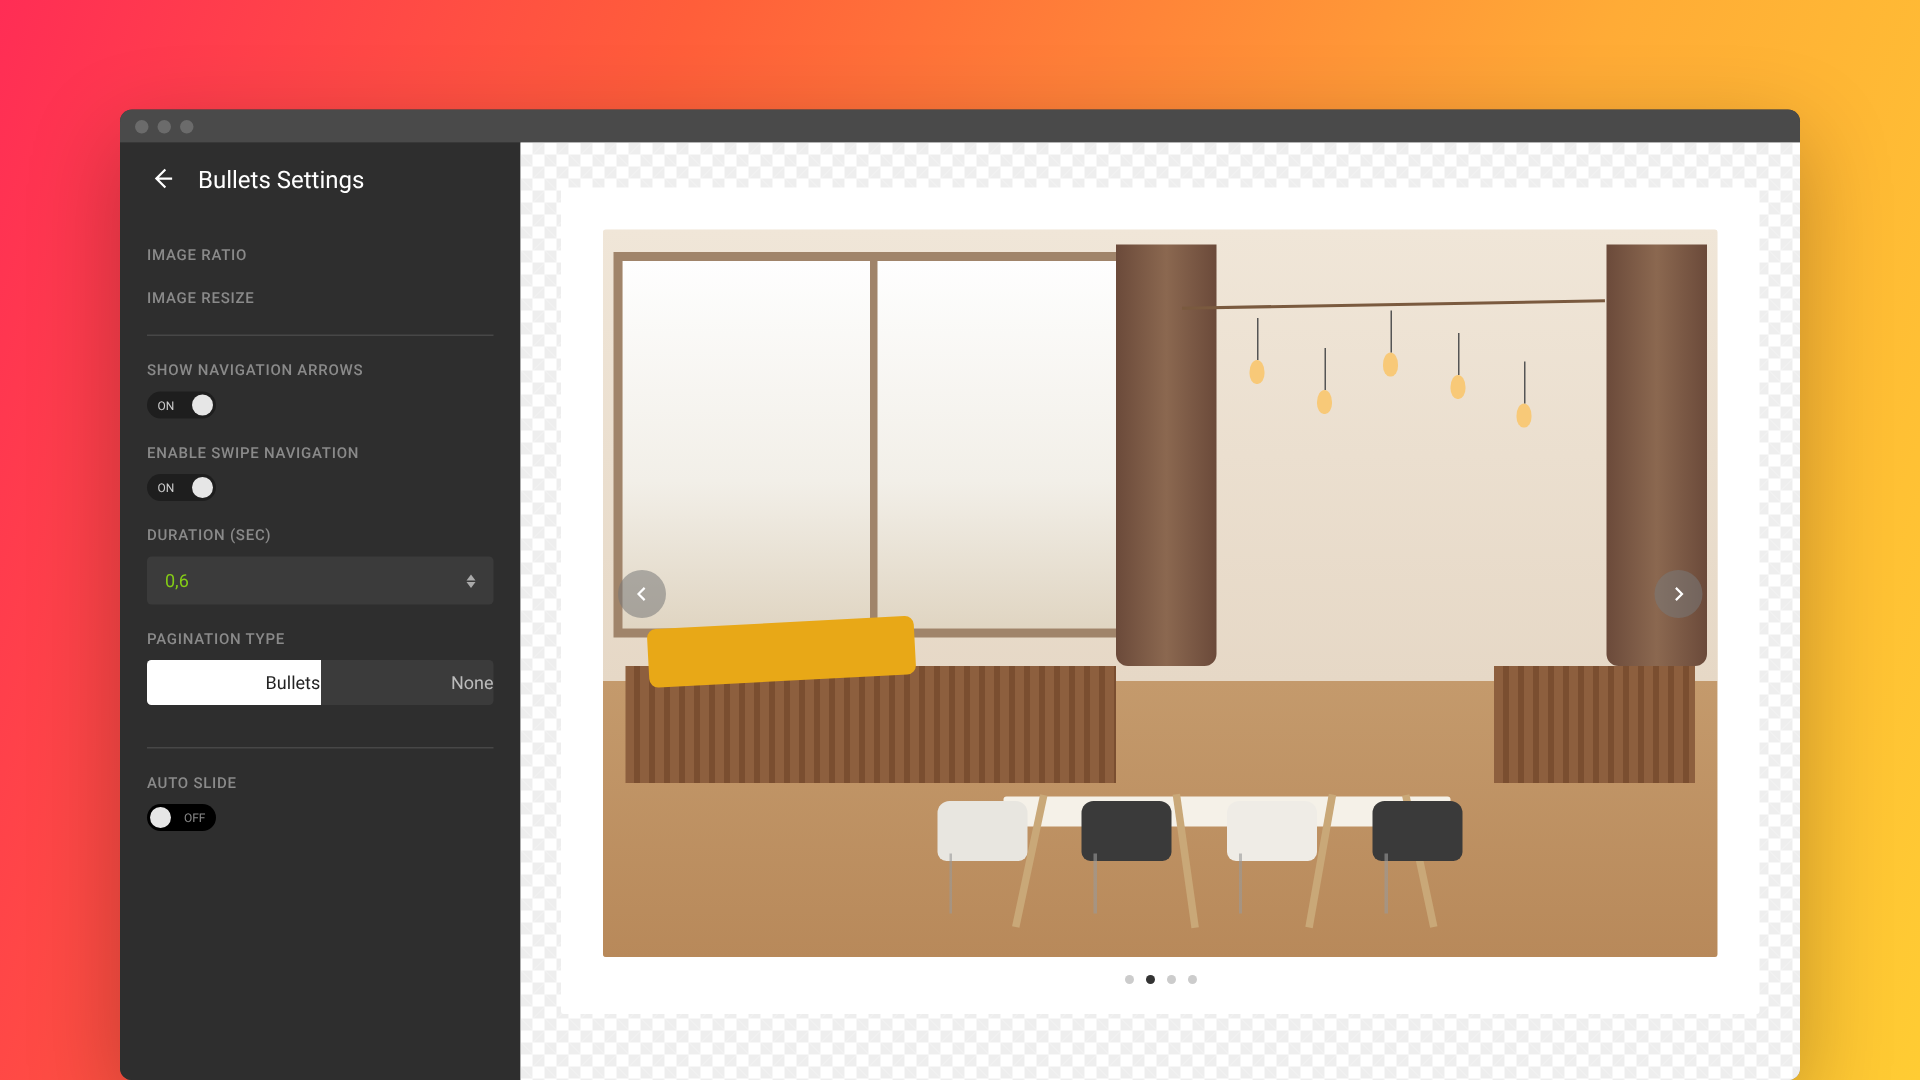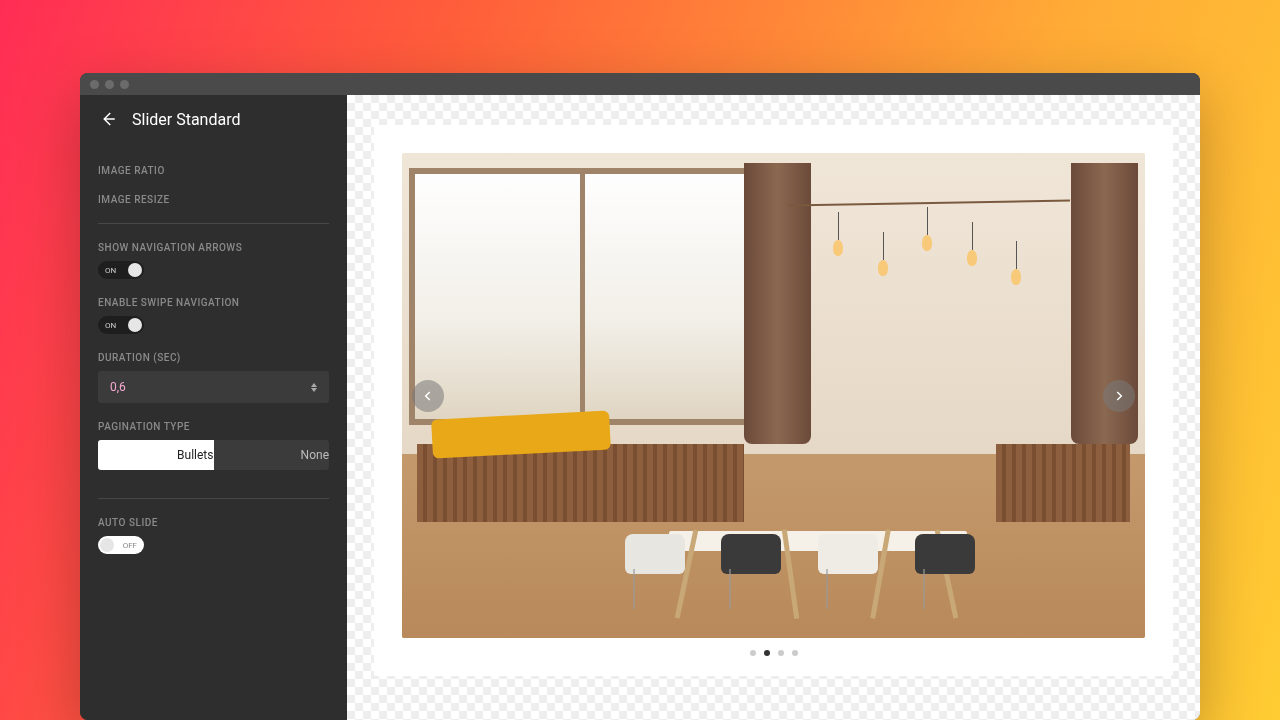--- a/index.html
+++ b/index.html
@@ -20,24 +20,24 @@
 .divider{height:1px;background:#474747;margin:18px 0 2px}
 .toggle-row{display:flex;align-items:center;gap:0;margin-top:6px}
 .toggle{width:46px;height:18px;background:#1e1e1e;border-radius:9px;position:relative;cursor:pointer;display:flex;align-items:center}
 .toggle.on{background:#1e1e1e}
 .toggle .txt{font-size:8px;color:#ccc;position:absolute}
 .toggle.on .txt{left:7px}
 .toggle.off .txt{right:7px}
 .knob{width:14px;height:14px;background:#e6e6e6;border-radius:50%;position:absolute}
 .toggle.on .knob{right:2px}
 .toggle.off .knob{left:2px}
-.toggle.off{background:#ffffff}
+.toggle.off{background:#000000}
 .toggle.off .txt{color:#888}
 .input-box{background:#3b3b3b;border-radius:3px;padding:9px 12px;font-size:12px;color:#ddd;display:flex;justify-content:space-between;align-items:center}
-.input-box input{background:transparent;border:none;color:#f9a8d4;font-size:12px;outline:none;width:100%}
+.input-box input{background:transparent;border:none;color:#84cc16;font-size:12px;outline:none;width:100%}
 .stepper{display:flex;flex-direction:column;gap:1px}
 .stepper span{width:0;height:0;border-left:3px solid transparent;border-right:3px solid transparent;cursor:pointer}
 .stepper .up{border-bottom:4px solid #aaa}
 .stepper .down{border-top:4px solid #aaa}
 .seg{display:flex;border-radius:3px;overflow:hidden;background:#3b3b3b}
 .seg-btn{flex:1;text-align:right;padding:8px 0;font-size:12px;color:#bbb;cursor:pointer}
 .seg-btn.active{background:#fff;color:#222}
 .preview{flex:1;background-image:linear-gradient(45deg,#eee 25%,transparent 25%),linear-gradient(-45deg,#eee 25%,transparent 25%),linear-gradient(45deg,transparent 75%,#eee 75%),linear-gradient(-45deg,transparent 75%,#eee 75%);background-size:16px 16px;background-position:0 0,0 8px,8px -8px,-8px 0;background-color:#fff;display:flex;align-items:flex-start;justify-content:center;padding:30px 27px}
 .slider-frame{background:#fff;padding:28px 28px 20px;width:100%;border-radius:2px;position:relative}
 .slide{width:100%;height:485px;border-radius:2px;position:relative;overflow:hidden;background:linear-gradient(180deg,#f4ede2 0%,#e8d9c4 40%,#d4b896 100%)}
@@ -85,21 +85,21 @@
   </div>
   <div class="workspace">
 
     <aside class="sidebar">
       <div class="sidebar-header">
         <div class="back-btn">
           <svg viewBox="0 0 24 24">
               <path d="M15 4l-8 8 8 8M7 12h14"></path>
             </svg>
         </div>
-        <div class="panel-title">Slider Standard</div>
+        <div class="panel-title">Bullets Settings</div>
       </div>
 
       <div class="controls">
 
         <div class="label">IMAGE RATIO</div>
 
         <div class="label">IMAGE RESIZE</div>
 
         <div class="divider"></div>
 

